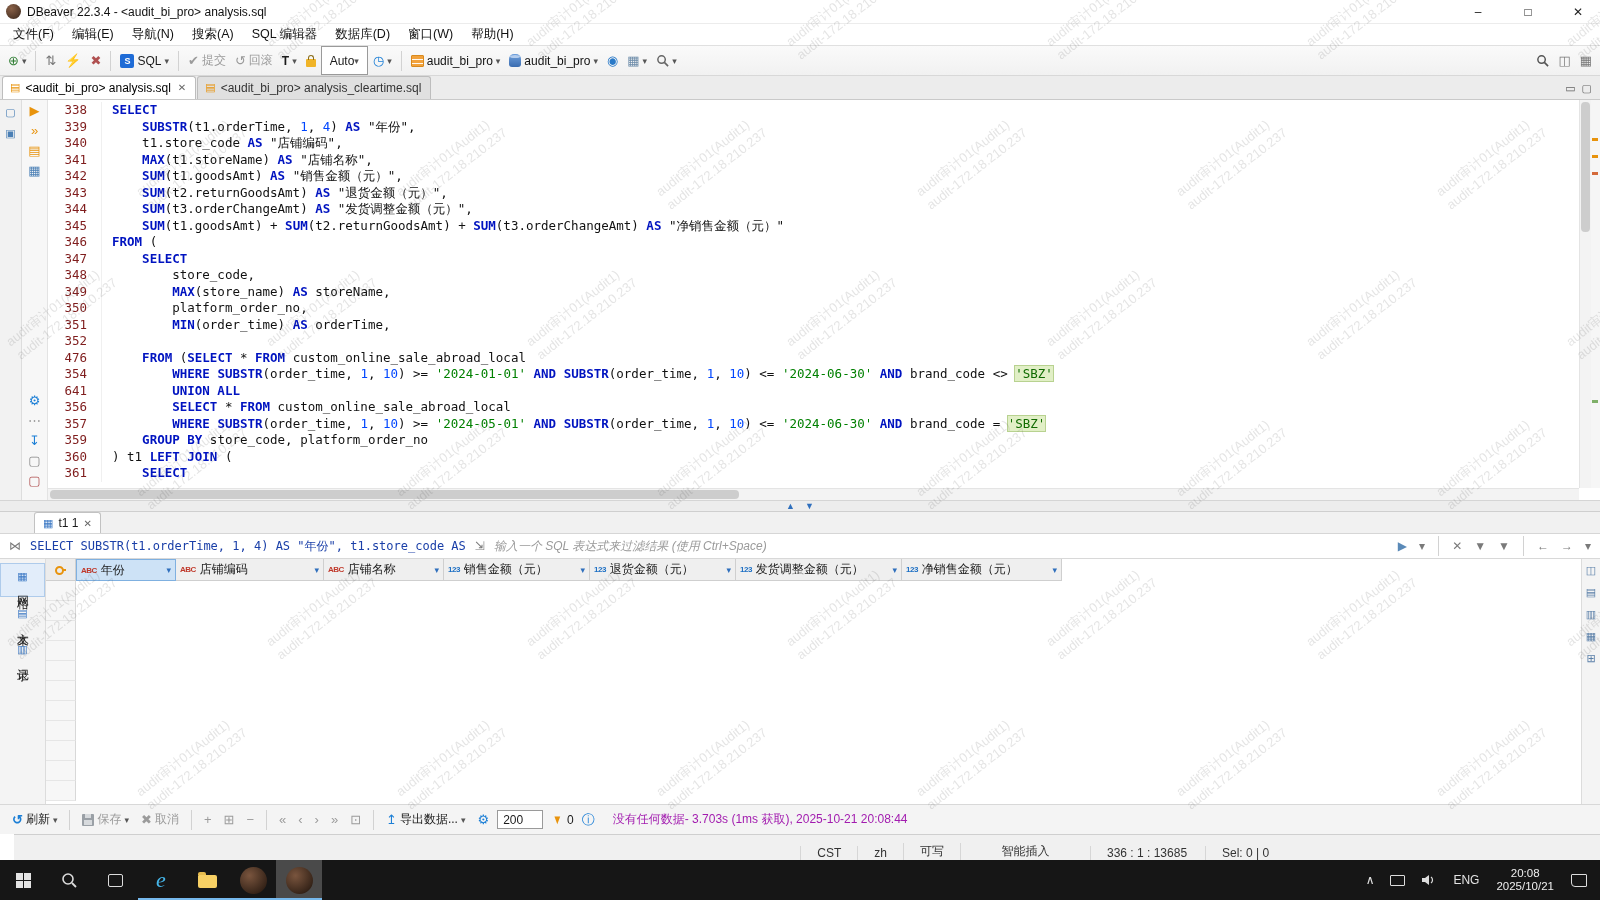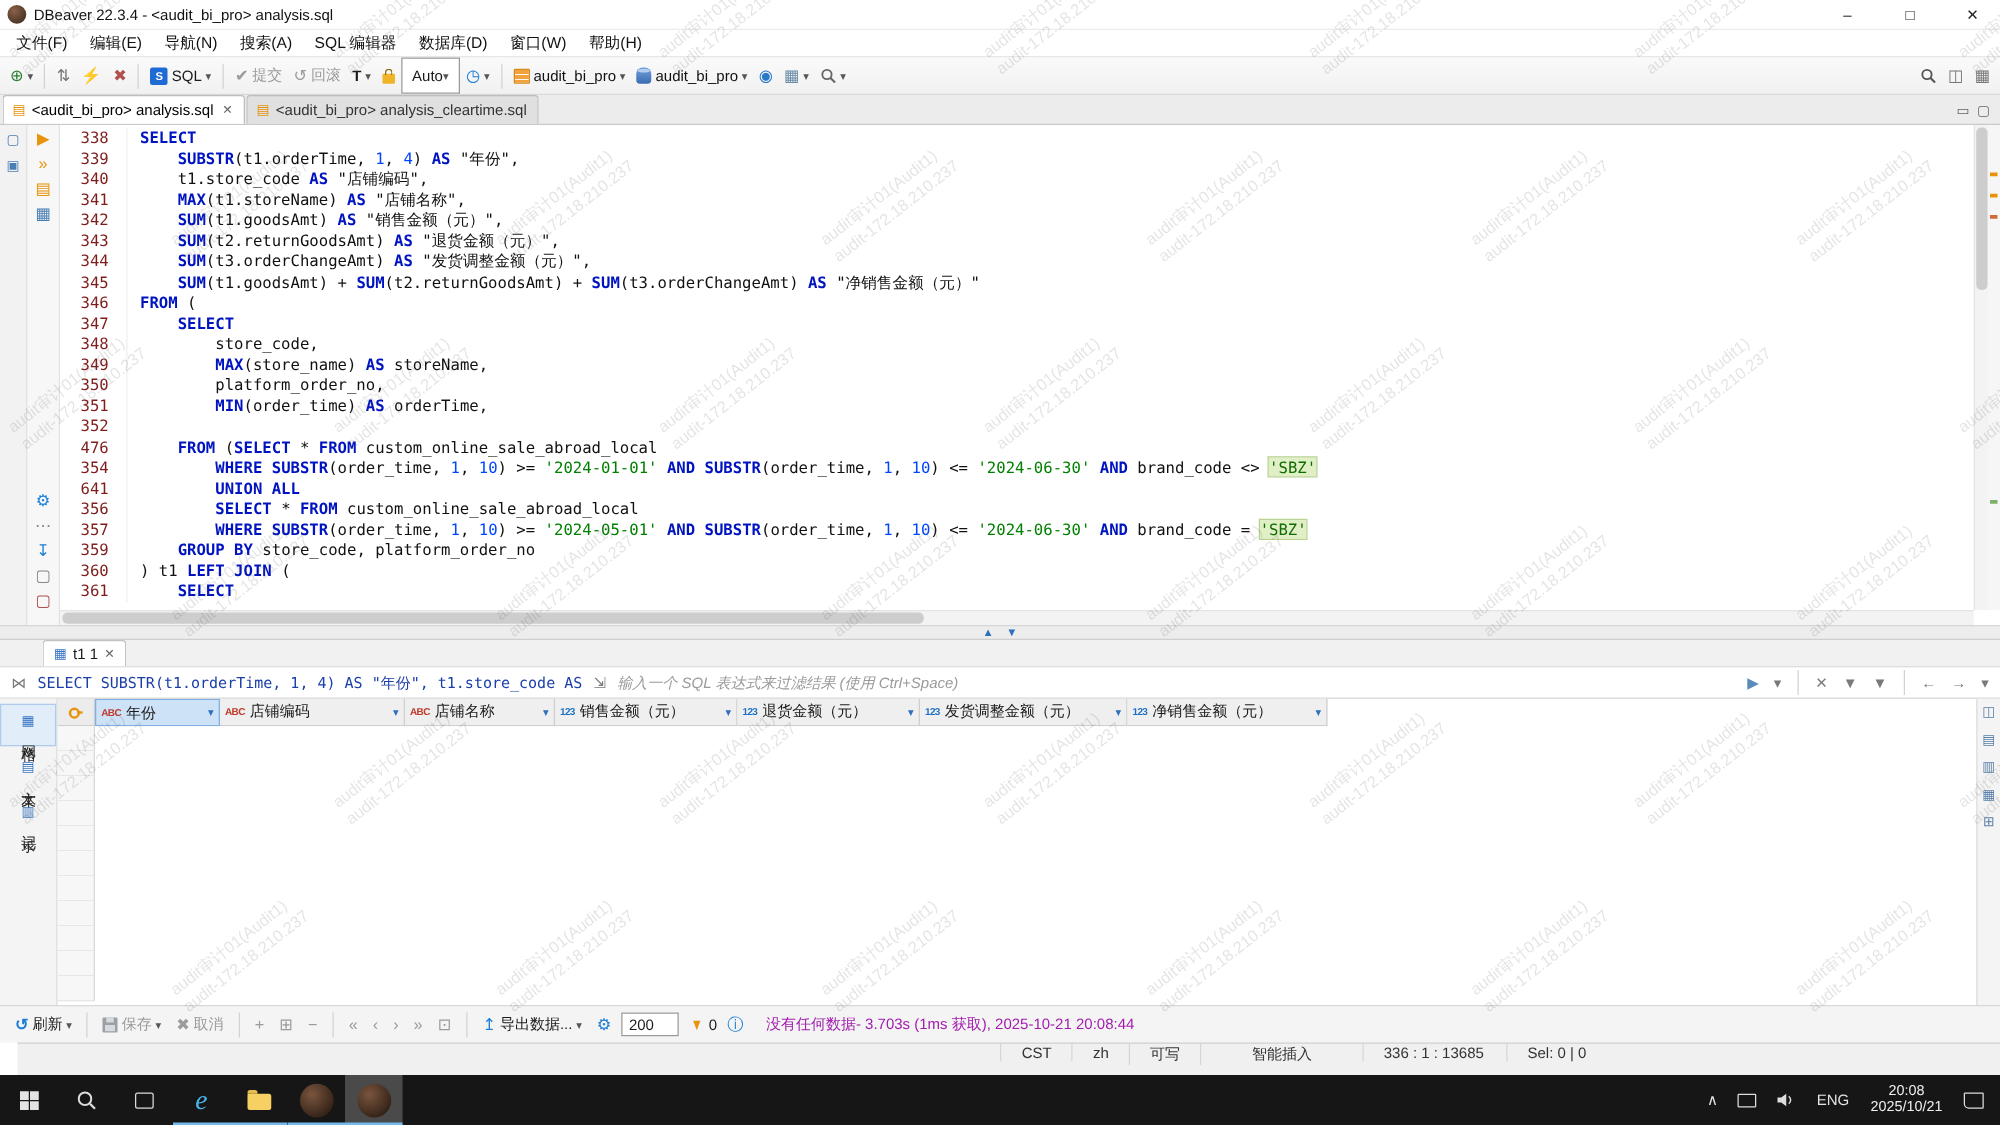--- a/index.html
+++ b/index.html
@@ -113,21 +113,21 @@
   .ic-floppy { width:12px; height:12px; background:#9aa0a6; border-radius:1px; position:relative; }
   .ic-floppy::before { content:""; position:absolute; left:3px; top:0; width:6px; height:4px; background:#d7dadd; }
   .ic-floppy::after { content:""; position:absolute; left:2px; bottom:1px; width:8px; height:5px; background:#d7dadd; }
   .gray { color:#9b9b9b; }
   .blue { color:#1c7fd6; }
   .orange { color:#e8930c; }
   .fetch-box { width:46px; height:19px; border:1px solid #9a9a9a; background:#fff; display:flex; align-items:center; padding:0 5px; font-size:12px; }
   #res-toolbar .status-msg { color:#a21caf; margin-left:14px; white-space:nowrap; overflow:hidden; }
 
   
-  #statusbar { height:26px; background:#f0f0f0; border-top:1px solid #cfcfcf; display:flex; align-items:flex-start; flex:none; font-size:12px; color:#333;margin-left:14px; }
+  #statusbar { height:26px; background:#f0f0f0; border-top:1px solid #cfcfcf; display:flex; align-items:flex-end; flex:none; font-size:12px; color:#333;margin-left:14px; }
   #statusbar .fill { flex:1; }
   .sb-cell { display:flex; align-items:center; padding:0 16px; border-left:1px solid #d6d6d6; white-space:nowrap; }
   .sb-tail { width:300px; border-left:1px solid #d6d6d6; }
 
   
   #taskbar { height:40px; background:#161616; display:flex; align-items:stretch; flex:none; }
   .task-btn { width:46px; display:flex; align-items:center; justify-content:center; }
   .task-btn.active { background:#4a4a4a; box-shadow:inset 0 -2px 0 #76b9ed; }
   .task-btn.open { box-shadow:inset 0 -2px 0 #76b9ed; }
   .ic-start { display:grid; grid-template-columns:7px 7px; gap:1px; }

